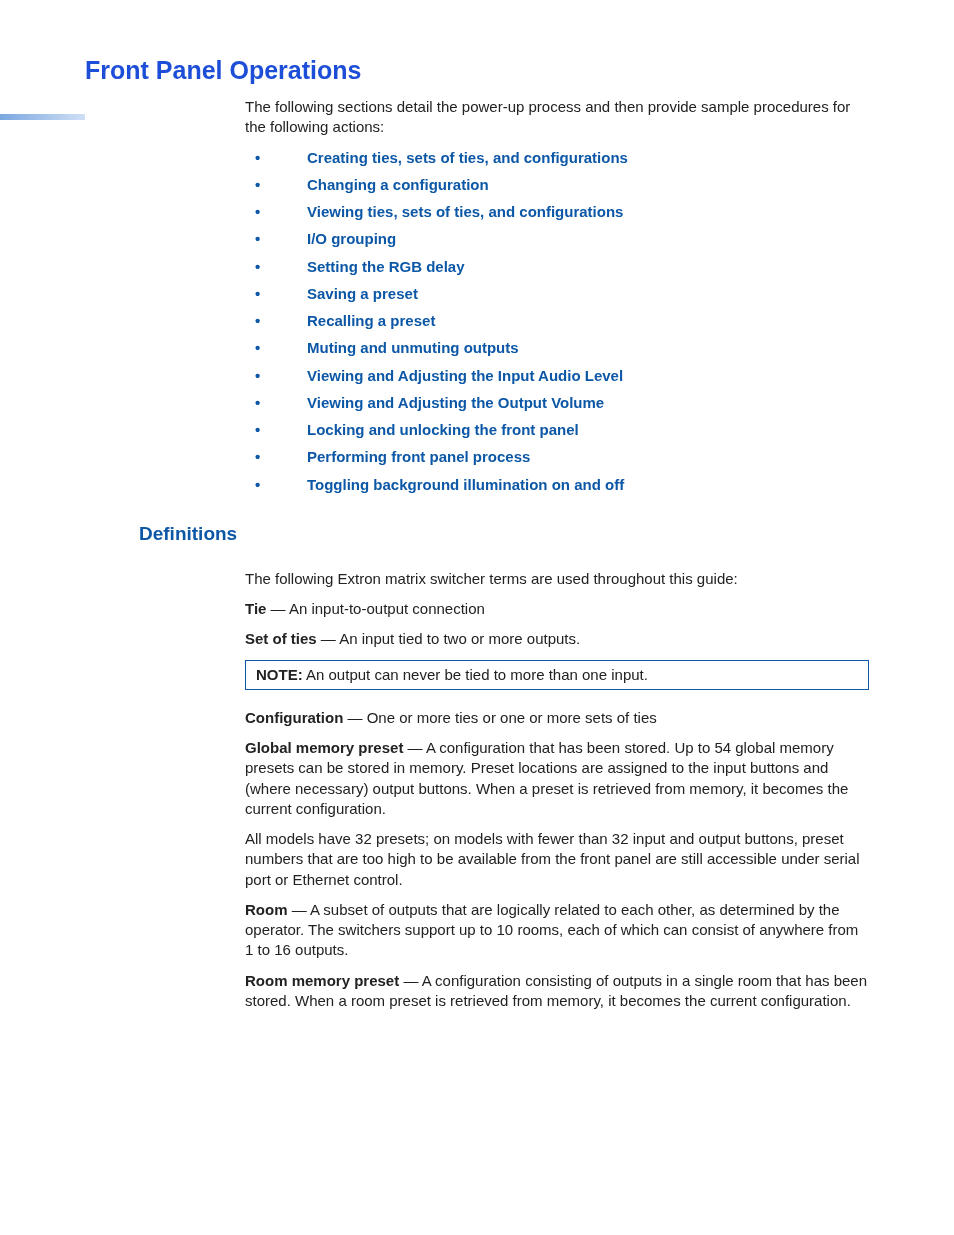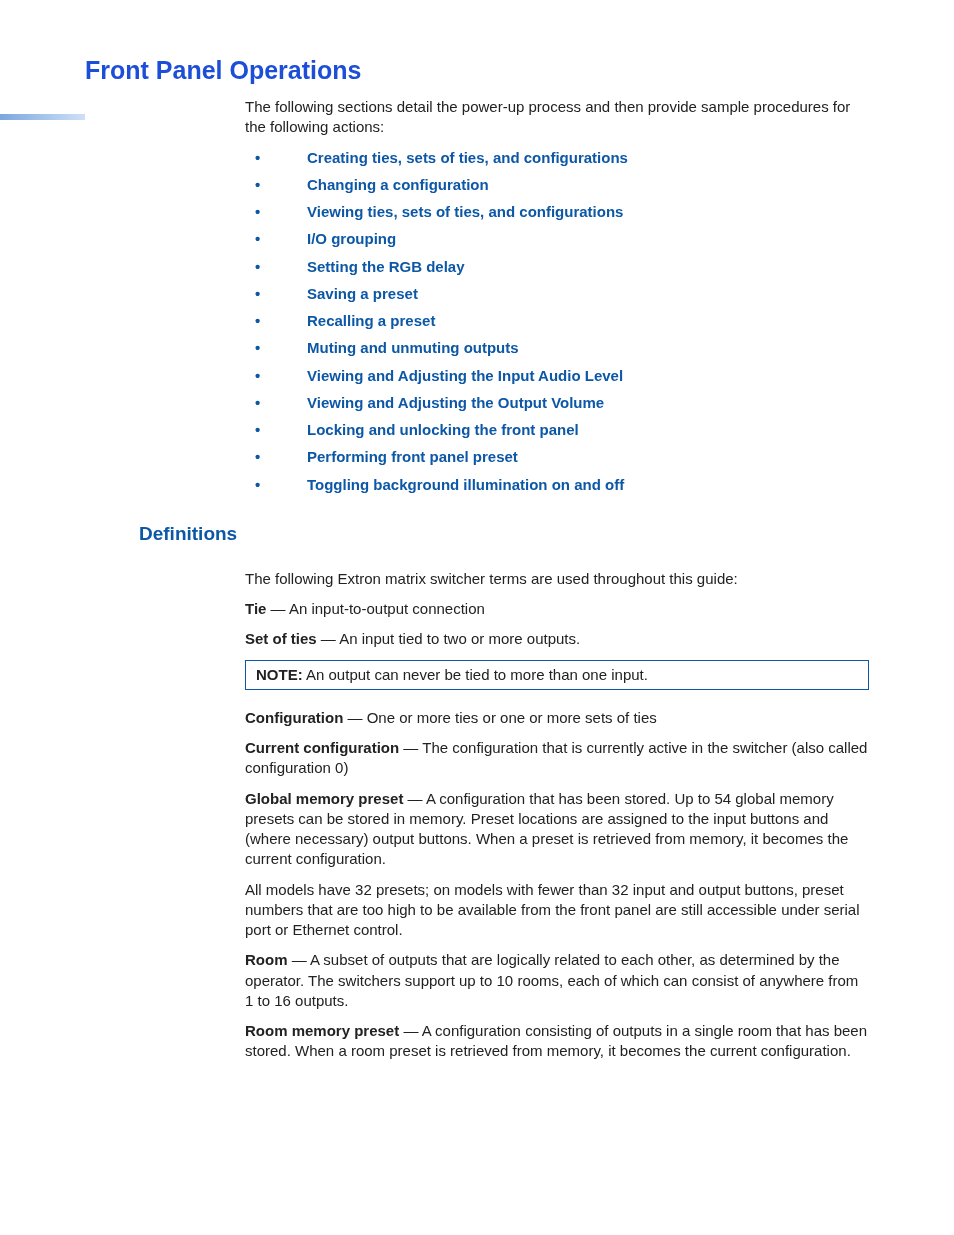--- a/index.html
+++ b/index.html
@@ -37,40 +37,39 @@
       <li><a href="#">Changing a configuration</a></li>
       <li><a href="#">Viewing ties, sets of ties, and configurations</a></li>
       <li><a href="#">I/O grouping</a></li>
       <li><a href="#">Setting the RGB delay</a></li>
       <li><a href="#">Saving a preset</a></li>
       <li><a href="#">Recalling a preset</a></li>
       <li><a href="#">Muting and unmuting outputs</a></li>
       <li><a href="#">Viewing and Adjusting the Input Audio Level</a></li>
       <li><a href="#">Viewing and Adjusting the Output Volume</a></li>
       <li><a href="#">Locking and unlocking the front panel</a></li>
-      <li><a href="#">Performing front panel preset</a></li>
+      <li><a href="#">Performing front panel process</a></li>
       <li><a href="#">Toggling background illumination on and off</a></li>
     </ul>
   </div>
 
   <h2 class="h2">Definitions</h2>
 
   <div class="body-col">
     <p>The following Extron matrix switcher terms are used throughout this guide:</p>
 
     <p><span class="term">Tie</span><span> — An input-to-output connection</span></p>
     <p><span class="term">Set of ties</span><span> — An input tied to two or more outputs.</span></p>
 
     <div class="note-box">
       <span class="note-label">NOTE:</span>
       <span> </span><span>An output can never be tied to more than one input.</span>
     </div>
 
     <p><span class="term">Configuration</span><span> — One or more ties or one or more sets of ties</span></p>
-    <p><span class="term">Current configuration</span><span> — The configuration that is currently active in the switcher (also called configuration 0)</span></p>
     <p><span class="term">Global memory preset</span><span> — A configuration that has been stored. Up to 54 global memory presets can be stored in memory. Preset locations are assigned to the input buttons and (where necessary) output buttons. When a preset is retrieved from memory, it becomes the current configuration.</span></p>
 
     <p>All models have 32 presets; on models with fewer than 32 input and output buttons, preset numbers that are too high to be available from the front panel are still accessible under serial port or Ethernet control.</p>
 
     <p><span class="term">Room</span><span> — A subset of outputs that are logically related to each other, as determined by the operator. The switchers support up to 10 rooms, each of which can consist of anywhere from 1 to 16 outputs.</span></p>
     <p><span class="term">Room memory preset</span><span> — A configuration consisting of outputs in a single room that has been stored. When a room preset is retrieved from memory, it becomes the current configuration.</span></p>
   </div>
 
   <div class="footer">
     <span>CrossPoint and MAV Series Matrix Switchers</span><span class="sep">•</span><span>Operation</span><span class="pg">40</span>

